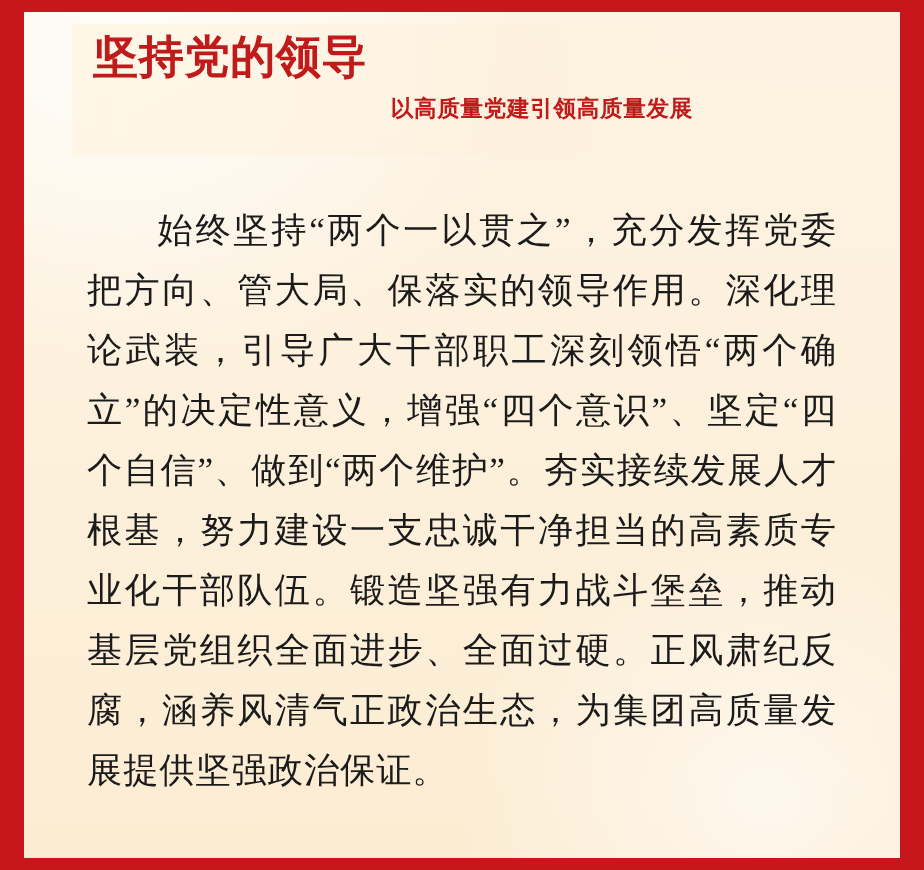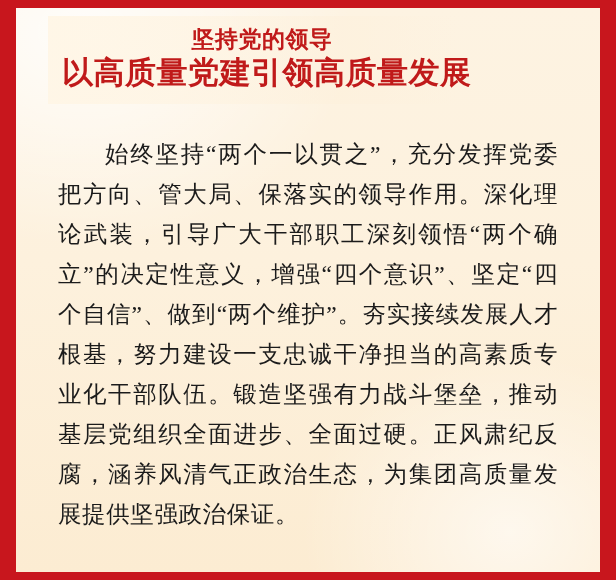--- a/index.html
+++ b/index.html
@@ -60,25 +60,25 @@
   .heading .line {
     font-family: "Liberation Sans", sans-serif;
     font-weight: bold;
     color: #c01a1a;
     font-size: 23px;
     line-height: 34px;
     letter-spacing: 0.5px;
     white-space: nowrap;
   }
   .heading .line1 {
-    font-size: 23px;
-    text-align: center;
+    font-size: 30px;
   }
   .heading .line2 {
-    font-size: 31px;
+    font-size: 15px;
+    text-align: right;
   }
   
   .heading-band {
     position: absolute;
     left: 32px;
     top: 8px;
     width: 410px;
     height: 88px;
     background: linear-gradient(90deg, rgba(255,246,230,0.95) 0%, rgba(253,240,219,0.55) 70%, rgba(253,240,219,0) 100%);
     pointer-events: none;

